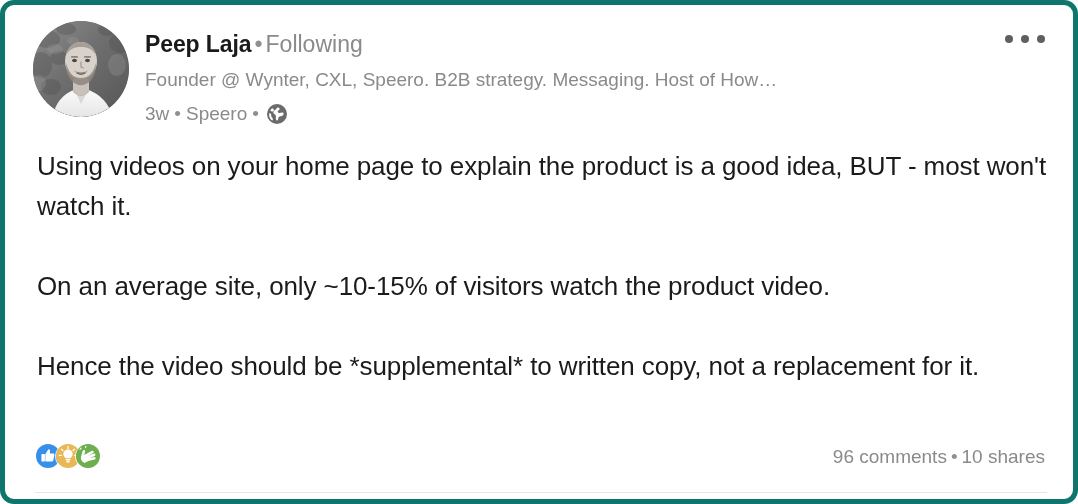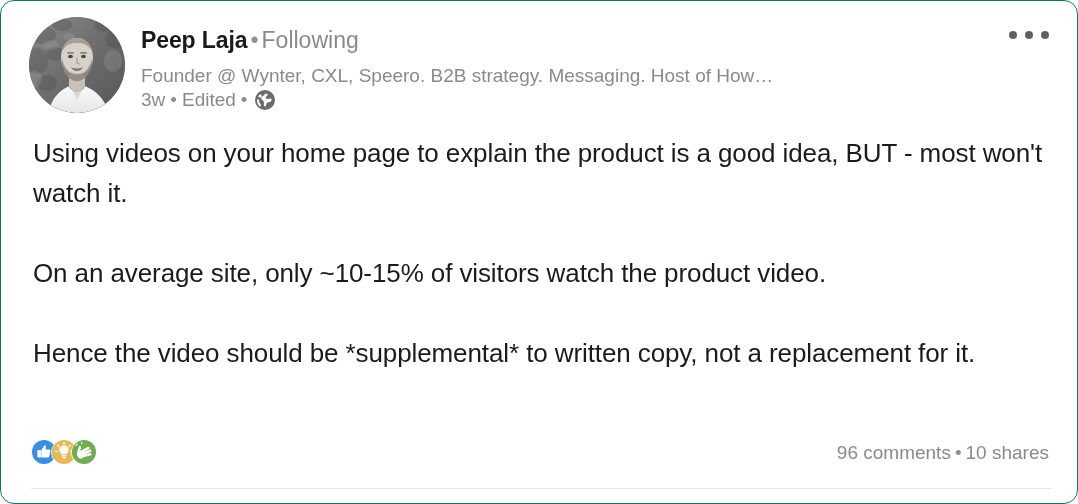--- a/index.html
+++ b/index.html
@@ -14,21 +14,21 @@
     -webkit-font-smoothing: antialiased;
     overflow: hidden;
   }
 
   .post-card {
     position: relative;
     width: 1078px;
     height: 504px;
     box-sizing: border-box;
     background: #ffffff;
-    border: 1px solid #0f766e;
+    border: 5px solid #0f766e;
     border-radius: 14px;
     overflow: hidden;
   }
 
   
   .post-header {
     display: flex;
     align-items: flex-start;
     padding: 16px 0 0 28px;
   }
@@ -76,21 +76,21 @@
     font-size: 19px;
     line-height: 25px;
     color: #8a8a8a;
     white-space: nowrap;
     overflow: hidden;
     text-overflow: clip;
     max-width: 845px;
   }
 
   .meta-row {
-    margin-top: 0;
+    margin-top: 10px;
     font-size: 19px;
     line-height: 24px;
     color: #8a8a8a;
     display: flex;
     align-items: center;
     white-space: nowrap;
   }
   .meta-row .sep-dot { padding: 0 5px; }
   .globe-icon {
     display: inline-flex;
@@ -254,21 +254,21 @@
 
       <div class="name-row">
         <span class="author-name">Peep Laja</span><span class="sep-dot">•</span><span class="follow-state">Following</span>
       </div>
 
       <div class="headline">Founder @ Wynter, CXL, Speero. B2B strategy. Messaging. Host of How…</div>
 
       <div class="meta-row">
         <span>3w</span>
         <span class="sep-dot">•</span>
-        <span>Edited</span>
+        <span>Speero</span>
         <span class="sep-dot">•</span>
         <span class="globe-icon">
           <svg width="22" height="22" viewBox="0 0 22 22" xmlns="http://www.w3.org/2000/svg" aria-hidden="true">
             <circle cx="11" cy="11" r="10" fill="#6b6b6b"></circle>
             <path d="M6.2 5.2 C7.6 5.6, 8.3 6.9, 7.6 7.9 C6.9 8.9, 5.2 8.6, 4.3 7.7 C4.7 6.7, 5.3 5.8, 6.2 5.2 Z" fill="#ffffff"></path>
             <path d="M3.3 10.3 C4.6 10.1, 5.4 11.1, 5.2 12.3 C5.0 13.6, 5.9 14.3, 6.6 15.2 C7.2 16.0, 6.9 17.0, 6.1 17.6 C4.3 16.3, 3.1 14.2, 3.1 11.8 C3.1 11.3, 3.2 10.8, 3.3 10.3 Z" fill="#ffffff"></path>
             <path d="M11.4 4.6 C12.9 4.4, 14.0 5.2, 13.6 6.3 C13.3 7.2, 12.2 7.4, 11.8 8.3 C11.4 9.3, 12.3 10.0, 13.4 10.0 C14.7 10.0, 15.6 9.3, 16.6 9.6 C17.6 9.9, 17.9 11.0, 17.3 11.9 C16.6 12.9, 15.2 12.9, 14.1 13.3 C12.9 13.7, 12.2 14.8, 12.2 16.0 C12.2 16.9, 11.6 17.5, 10.7 17.6 C9.9 16.6, 9.6 15.3, 9.9 14.1 C10.2 12.7, 9.4 11.7, 8.3 11.1 C7.3 10.5, 7.0 9.3, 7.7 8.3 C8.5 7.1, 10.0 6.7, 10.6 5.6 C10.8 5.2, 11.0 4.8, 11.4 4.6 Z" fill="#ffffff"></path>
           </svg>
         </span>
       </div>

